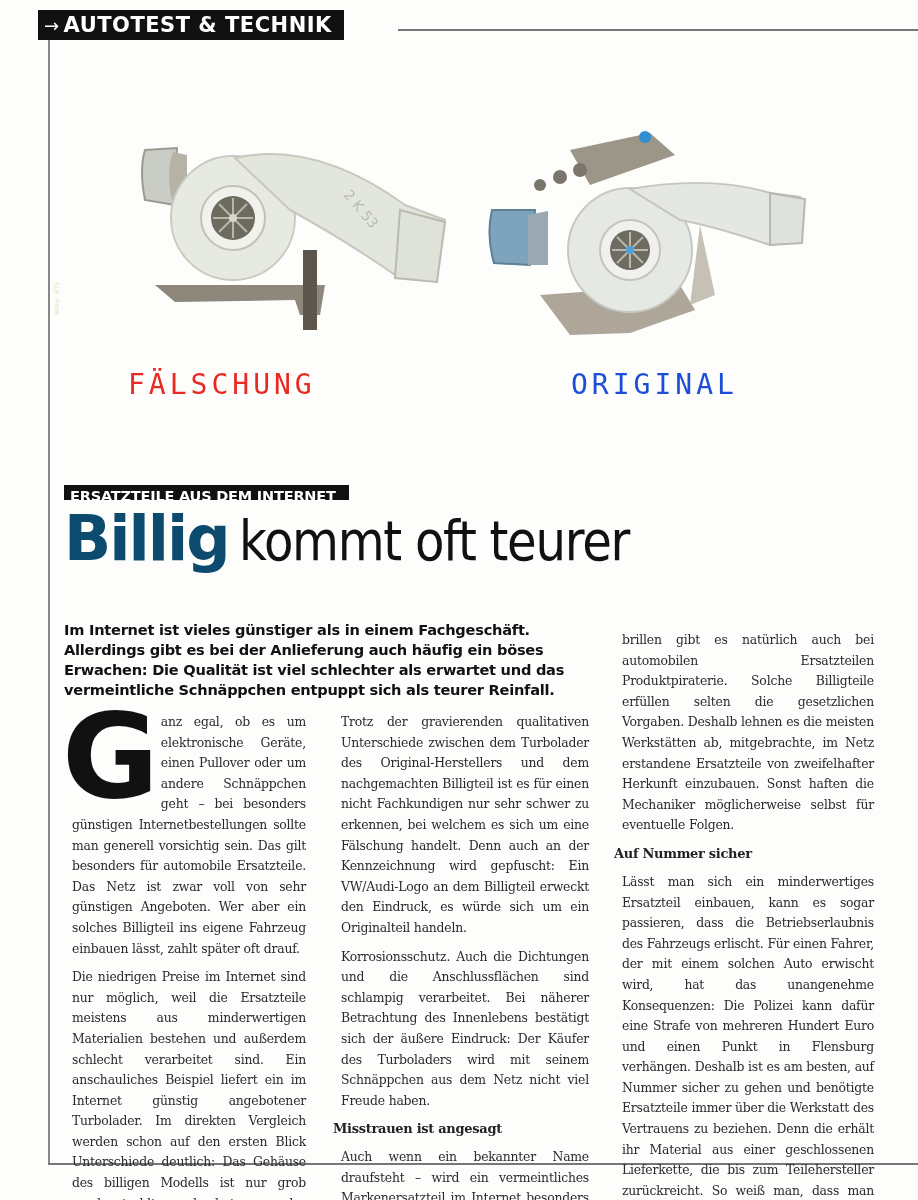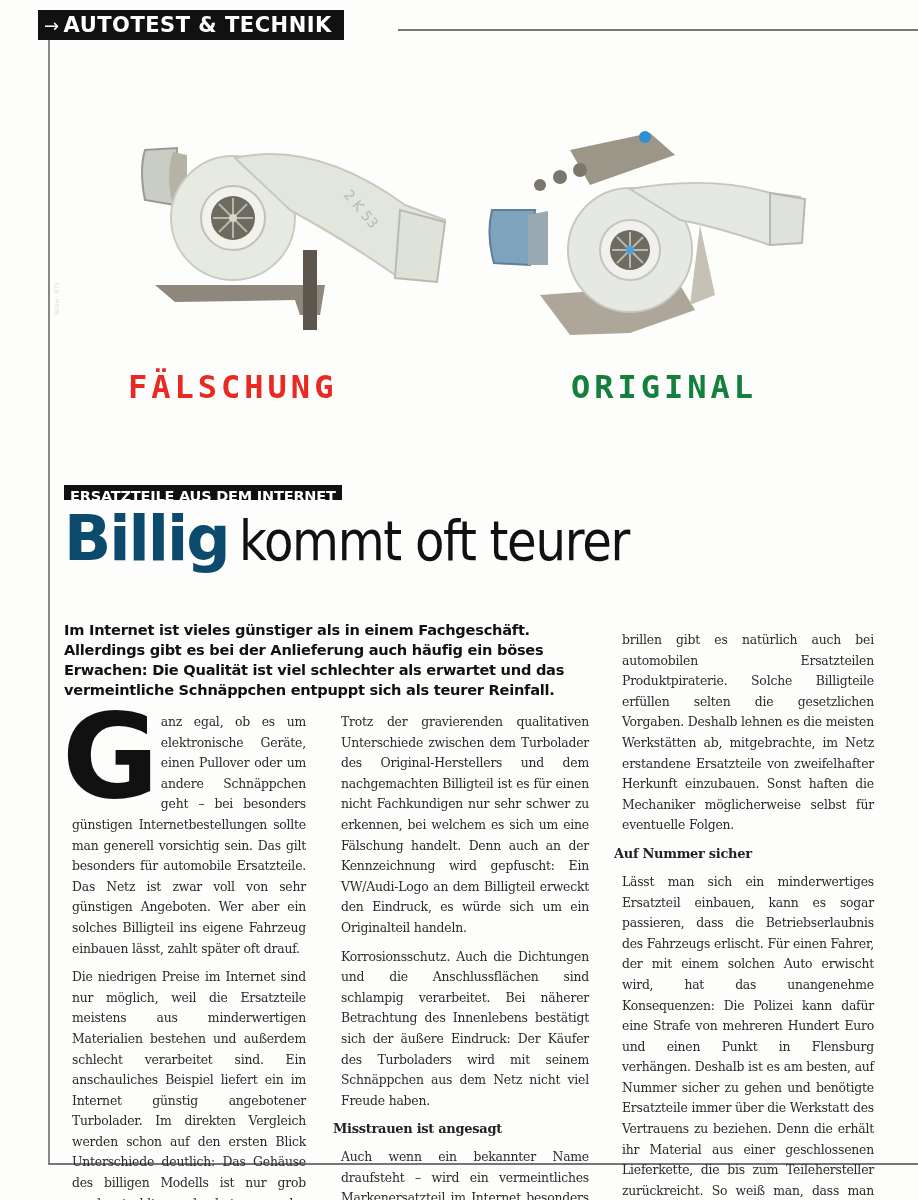--- a/index.html
+++ b/index.html
@@ -22,31 +22,31 @@
     position: absolute; left: 53px; top: 282px; font-family: "DejaVu Sans", sans-serif;
     font-size: 6px; color: #dfe8c8; writing-mode: vertical-rl; transform: rotate(180deg);
   }
 
   
   .turbo { position: absolute; }
   .turbo.fake { left: 115px; top: 110px; width: 345px; height: 240px; }
   .turbo.orig { left: 480px; top: 115px; width: 345px; height: 230px; }
 
   .stamp {
-    position: absolute; font-family: "DejaVu Sans Mono", monospace; font-weight: bold;
-    font-size: 32px; letter-spacing: 4px;
+    position: absolute; font-family: "DejaVu Sans Mono", monospace; font-weight: normal;
+    font-size: 28px; letter-spacing: 4px;
   }
   .stamp.fake { left: 128px; top: 368px; color: #e82a22; }
-  .stamp.orig { left: 571px; top: 368px; color: #15803d; }
+  .stamp.orig { left: 571px; top: 368px; color: #1d4ed8; }
 
   
   .kicker {
     position: absolute; left: 64px; top: 485px; height: 15px; background: #111; color: #fff;
     font-family: "DejaVu Sans", sans-serif; font-weight: bold; font-size: 14.5px;
-    padding: 2px 6px 0 6px; letter-spacing: -0.2px; line-height: 19px;
+    padding: 2px 13px 0 6px; letter-spacing: -0.2px; line-height: 19px;
   }
   .headline { position: absolute; left: 64px; top: 508px; white-space: nowrap; line-height: 1; }
   .headline .bold {
     font-family: "DejaVu Sans", sans-serif; font-weight: bold; font-size: 62px; letter-spacing: -2px; color: #0c4a6e;
   }
   .headline .light {
     font-family: "DejaVu Sans", sans-serif; font-weight: normal; font-size: 56px; letter-spacing: -1.5px; color: #111;
     margin-left: 10px; transform: scaleX(0.86); display: inline-block; transform-origin: left;
   }
 

